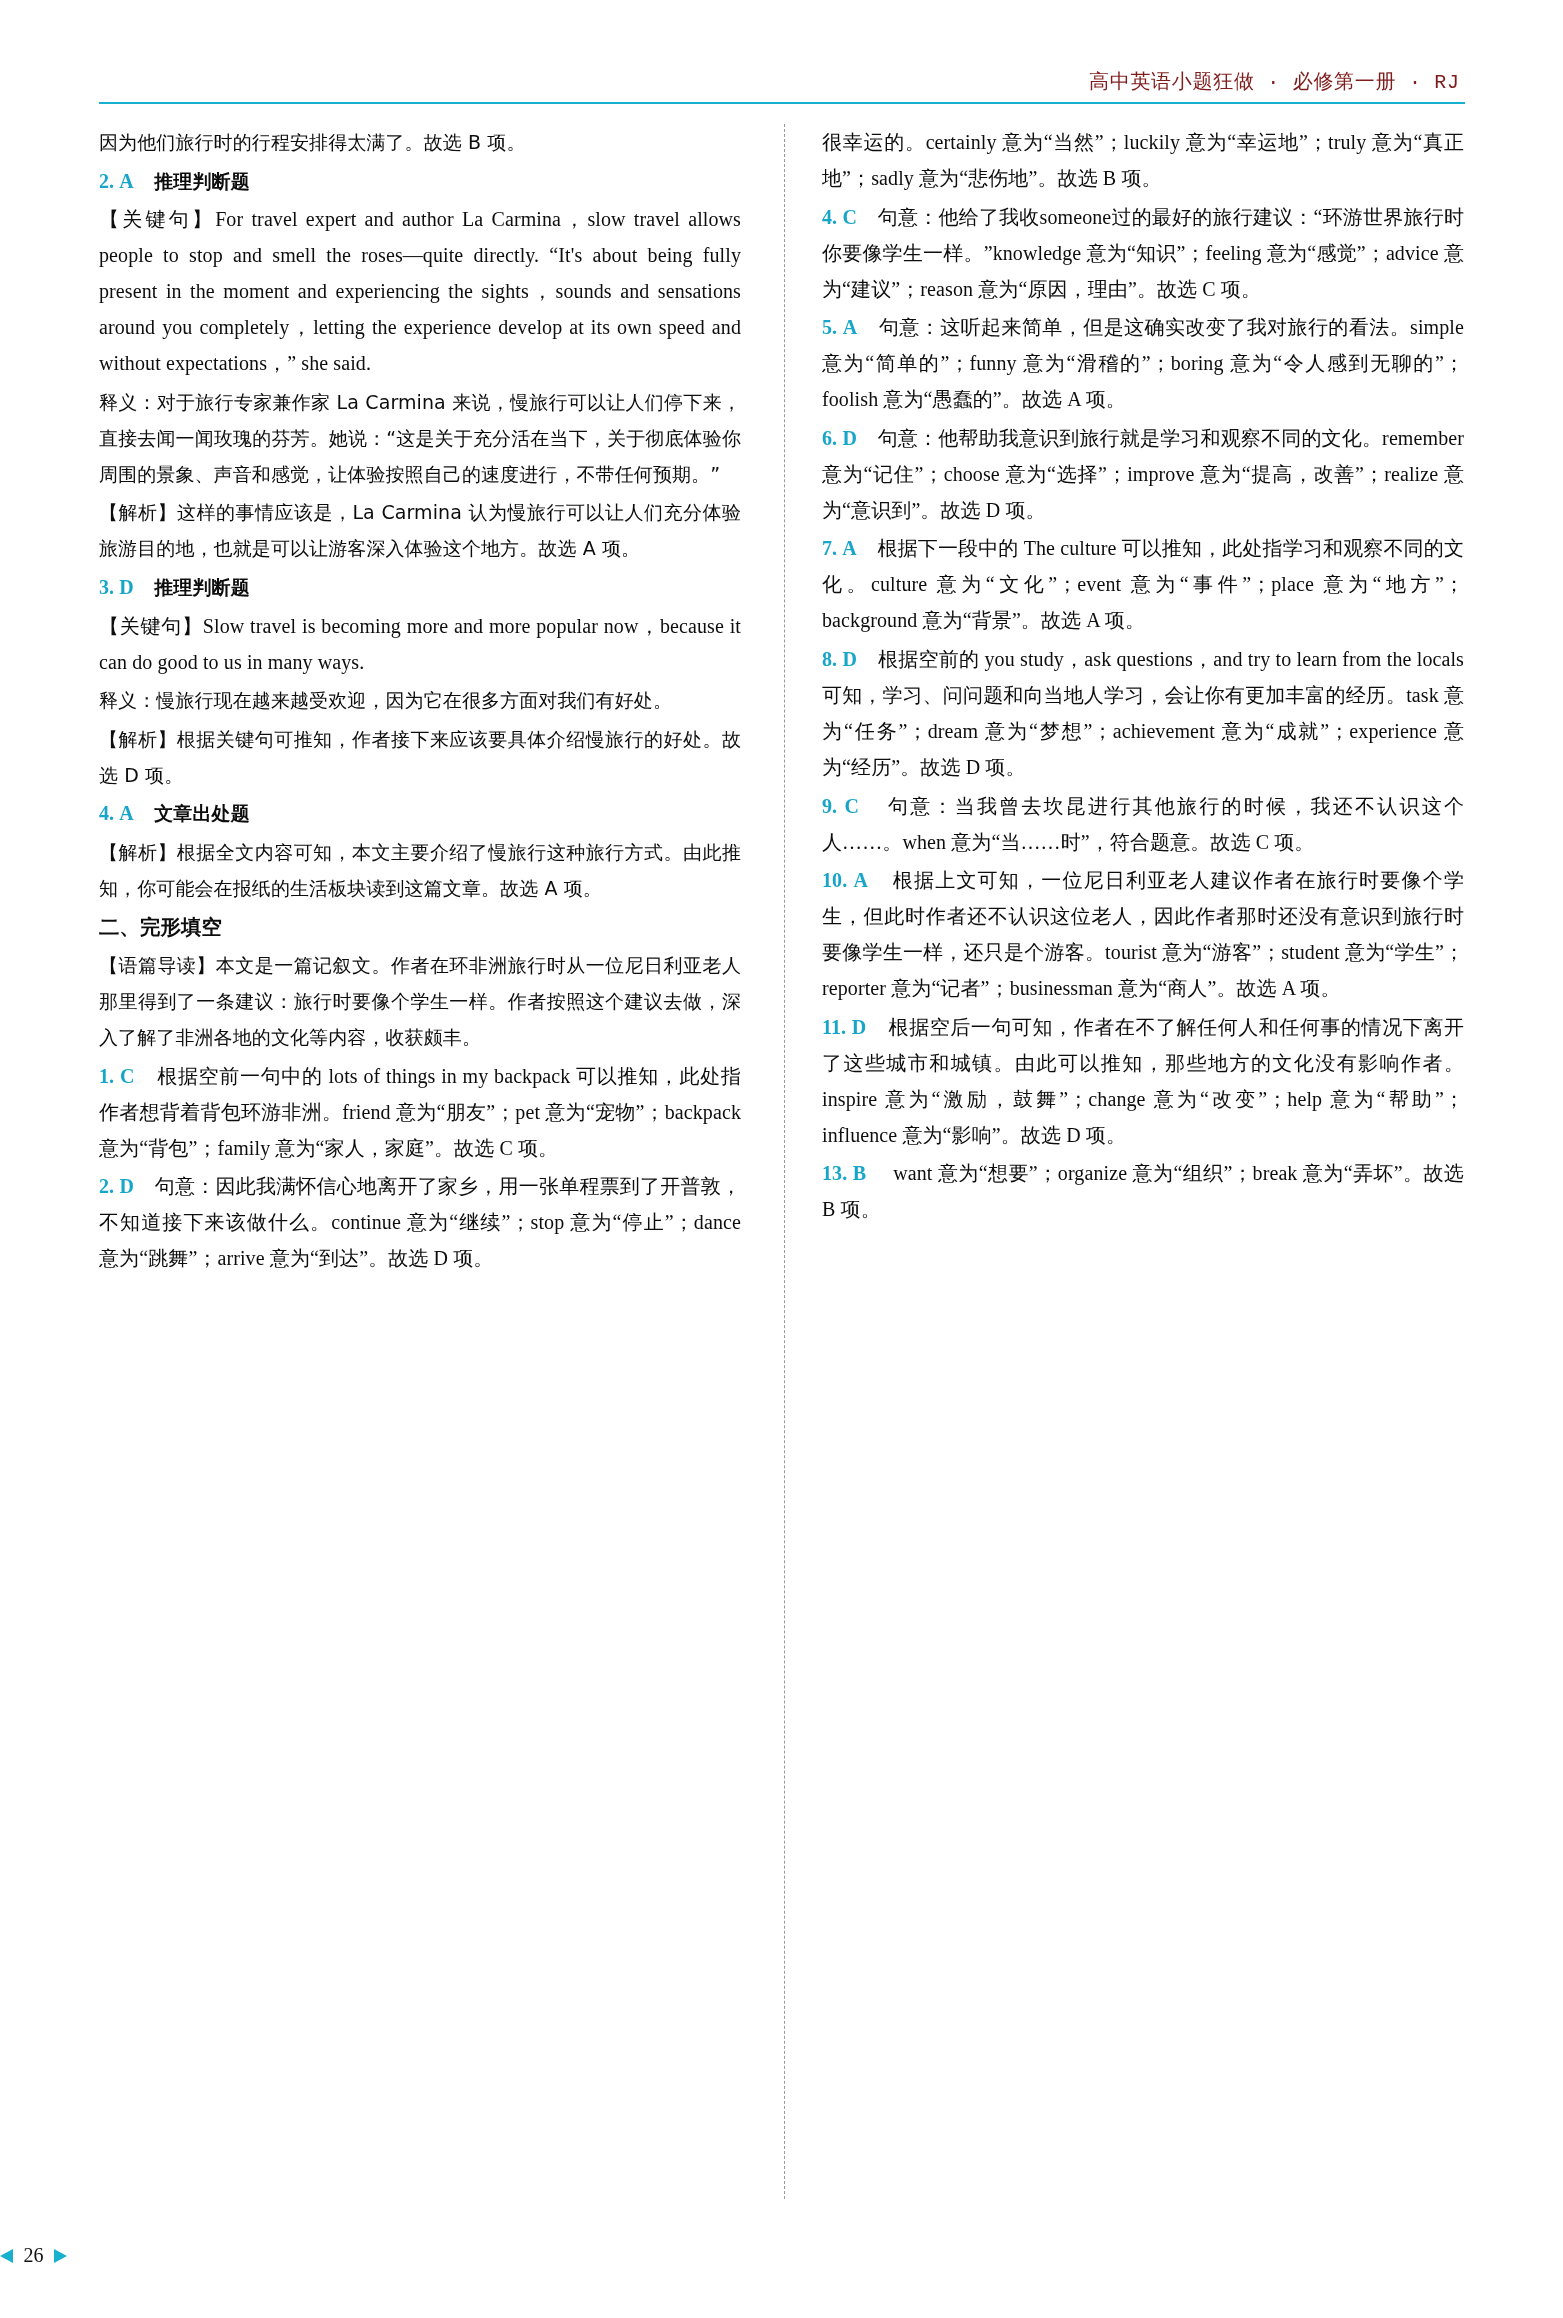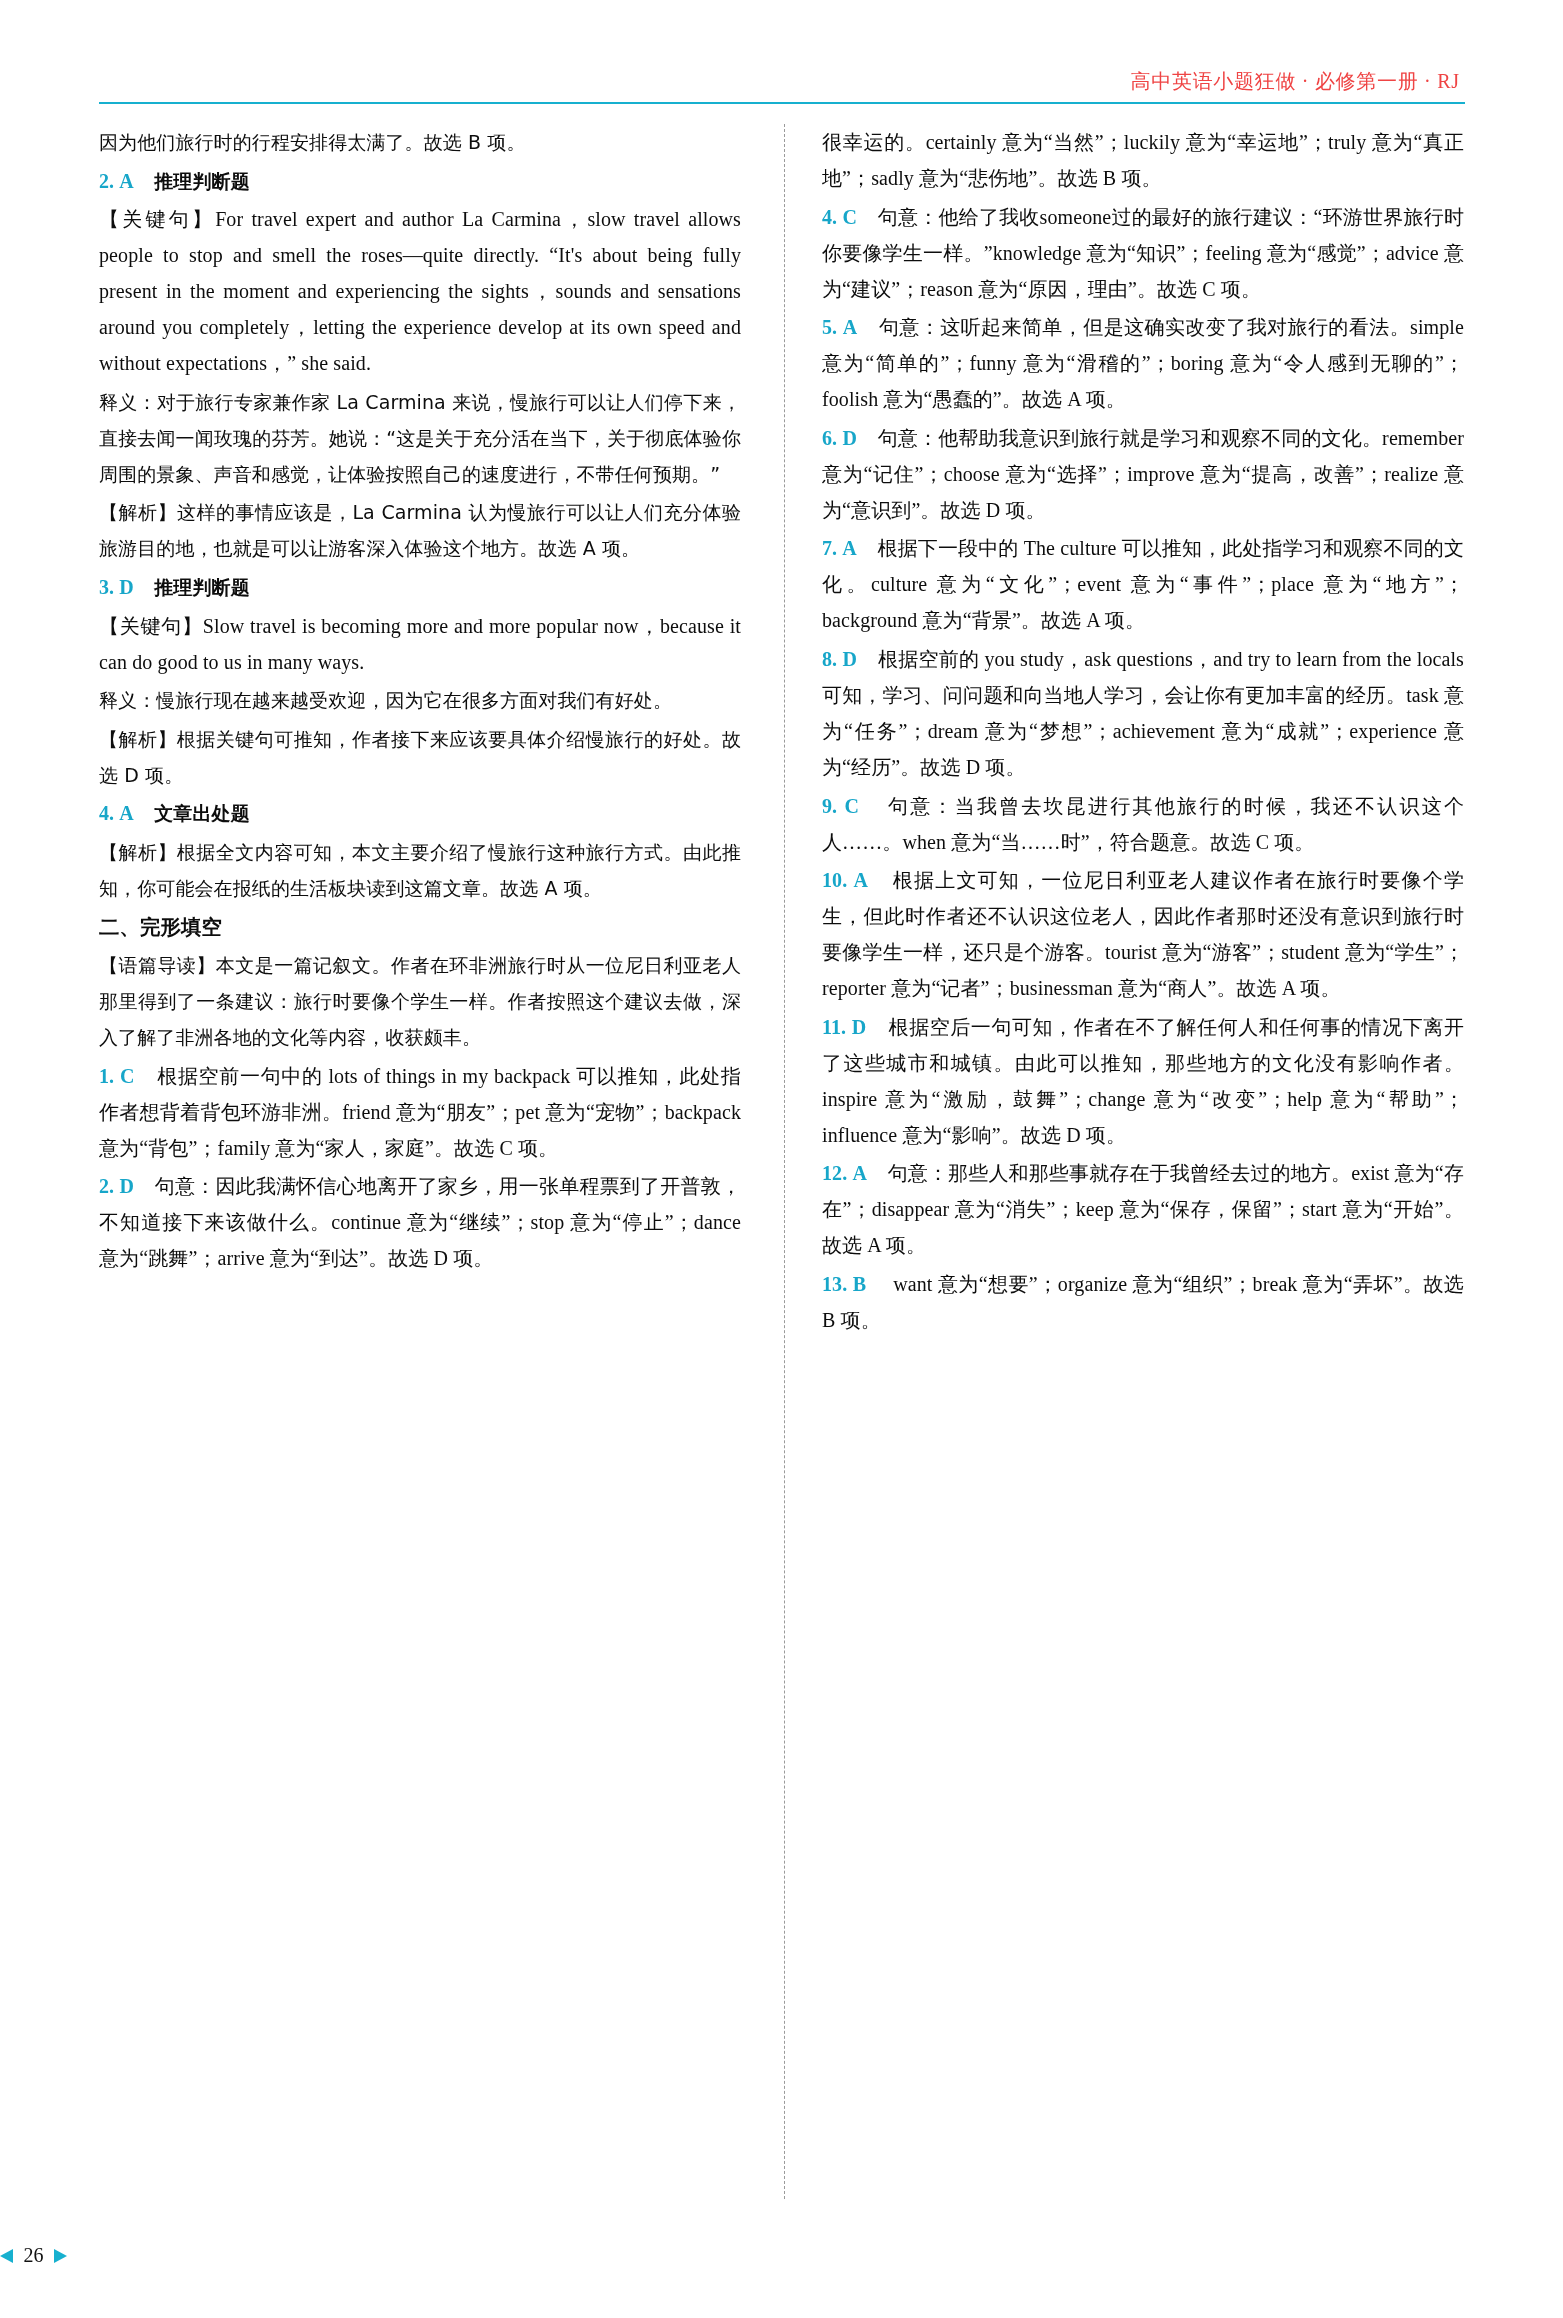--- a/index.html
+++ b/index.html
@@ -30,22 +30,22 @@
     bottom:0;
     height:2px;
     background:#17b0cf;
   }
   .header-title{
     position:absolute;
     right:5.3px;
     bottom:9.2px;
     font-size:20px;
     letter-spacing:0.7px;
-    font-family:Liberation Serif, serif;
-    color:#ef4444;
+    font-family:Liberation Mono, monospace;
+    color:#7f1d1d;
     white-space:nowrap;
     margin-top:16px;
   }
   
   .columns{
     position:absolute;
     top:124px;
     left:99px;
     width:1366px;
     height:2082px;
@@ -225,24 +225,20 @@
       <p>
         <span class="num">10.</span>
         <span class="num">A</span>&nbsp;&nbsp;&nbsp;&nbsp;<span>根据上文可知，一位尼日利亚老人建议作者在旅行时要像个学生，但此时作者还不认识这位老人，因此作者那时还没有意识到旅行时要像学生一样，还只是个游客。tourist 意为“游客”；student 意为“学生”；reporter 意为“记者”；businessman 意为“商人”。故选 A 项。</span>
       </p>
 
       <p>
         <span class="num">11.</span>
         <span class="num">D</span>&nbsp;&nbsp;&nbsp;&nbsp;<span>根据空后一句可知，作者在不了解任何人和任何事的情况下离开了这些城市和城镇。由此可以推知，那些地方的文化没有影响作者。inspire 意为“激励，鼓舞”；change 意为“改变”；help 意为“帮助”；influence 意为“影响”。故选 D 项。</span>
       </p>
 
-      <p>
-        <span class="num">12.</span>
-        <span class="num">A</span>&nbsp;&nbsp;&nbsp;&nbsp;<span>句意：那些人和那些事就存在于我曾经去过的地方。exist 意为“存在”；disappear 意为“消失”；keep 意为“保存，保留”；start 意为“开始”。故选 A 项。</span>
-      </p>
 
       <p>
         <span class="num">13.</span>
         <span class="num">B</span>&nbsp;&nbsp;&nbsp;&nbsp;<span> want 意为“想要”；organize 意为“组织”；break 意为“弄坏”。故选 B 项。</span>
       </p>
 
       <p>
         <span class="num"></span>
         <span class="num"></span>&nbsp;&nbsp;&nbsp;&nbsp;<span></span>
       </p>

